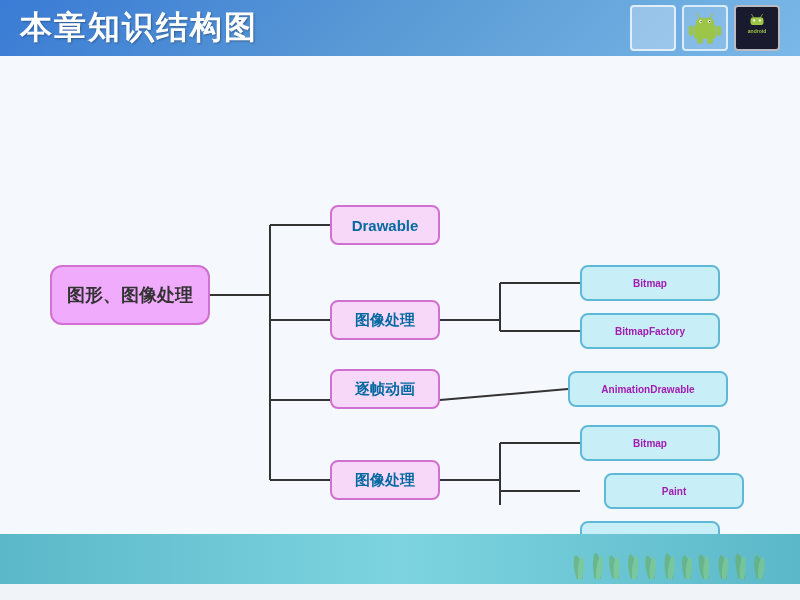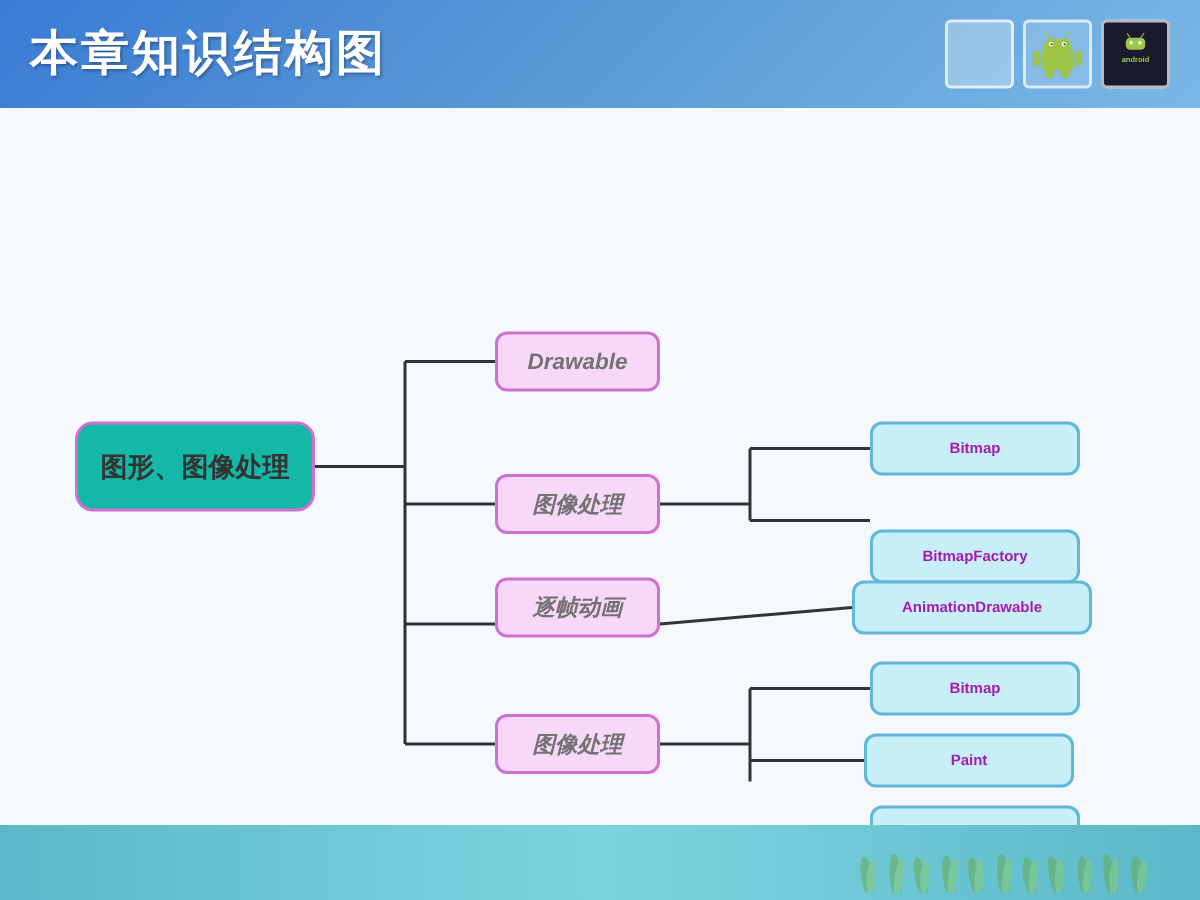--- a/index.html
+++ b/index.html
@@ -7,21 +7,21 @@
       width: 800px;
       height: 600px;
       overflow: hidden;
       background: #f0f4f8;
       font-family: 'Microsoft YaHei', '微软雅黑', Arial, sans-serif;
     }
 
     
     .header {
       background: linear-gradient(135deg, #3a7bd5 0%, #5b9bd5 50%, #7ab8e8 100%);
-      height: 72px;
+      height: 56px;
       display: flex;
       align-items: center;
       justify-content: space-between;
       padding: 0 20px;
       position: relative;
     }
     .header::after {
       content: '';
       position: absolute;
       bottom: -4px;
@@ -85,40 +85,39 @@
     .node {
       position: absolute;
       display: flex;
       align-items: center;
       justify-content: center;
       font-weight: bold;
       text-align: center;
     }
 
     .node-root {
-      background: #14b8a6;
+      background: #f0abfc;
       border: 2px solid #d070d0;
       border-radius: 12px;
       width: 160px;
       height: 60px;
       font-size: 18px;
       color: #333;
       left: 30px;
       top: 180px;
     }
 
     .node-level1 {
       background: #f8d8f8;
       border: 2px solid #d070d0;
       border-radius: 8px;
       width: 110px;
       height: 40px;
       font-size: 15px;
-      color: #737373;
-      font-style: italic;
+      color: #0369a1;
     }
 
     .node-drawable {
       left: 310px;
       top: 120px;
     }
     .node-simple {
       left: 310px;
       top: 215px;
     }
@@ -141,33 +140,32 @@
       color: #a21caf;
     }
 
     .node-bitmap {
       left: 560px;
       top: 180px;
     }
     .node-bitmapfactory {
       left: 560px;
       top: 228px;
-      margin-top: 24px;
     }
     .node-animationdrawable {
       left: 548px;
       top: 286px;
       width: 160px;
     }
     .node-canvas {
       left: 560px;
       top: 340px;
     }
     .node-paint {
-      left: 556px;
+      left: 584px;
       top: 388px;
       text-align: center;
     }
     .node-path {
       left: 560px;
       top: 436px;
     }
 
     
     .connector-svg {

